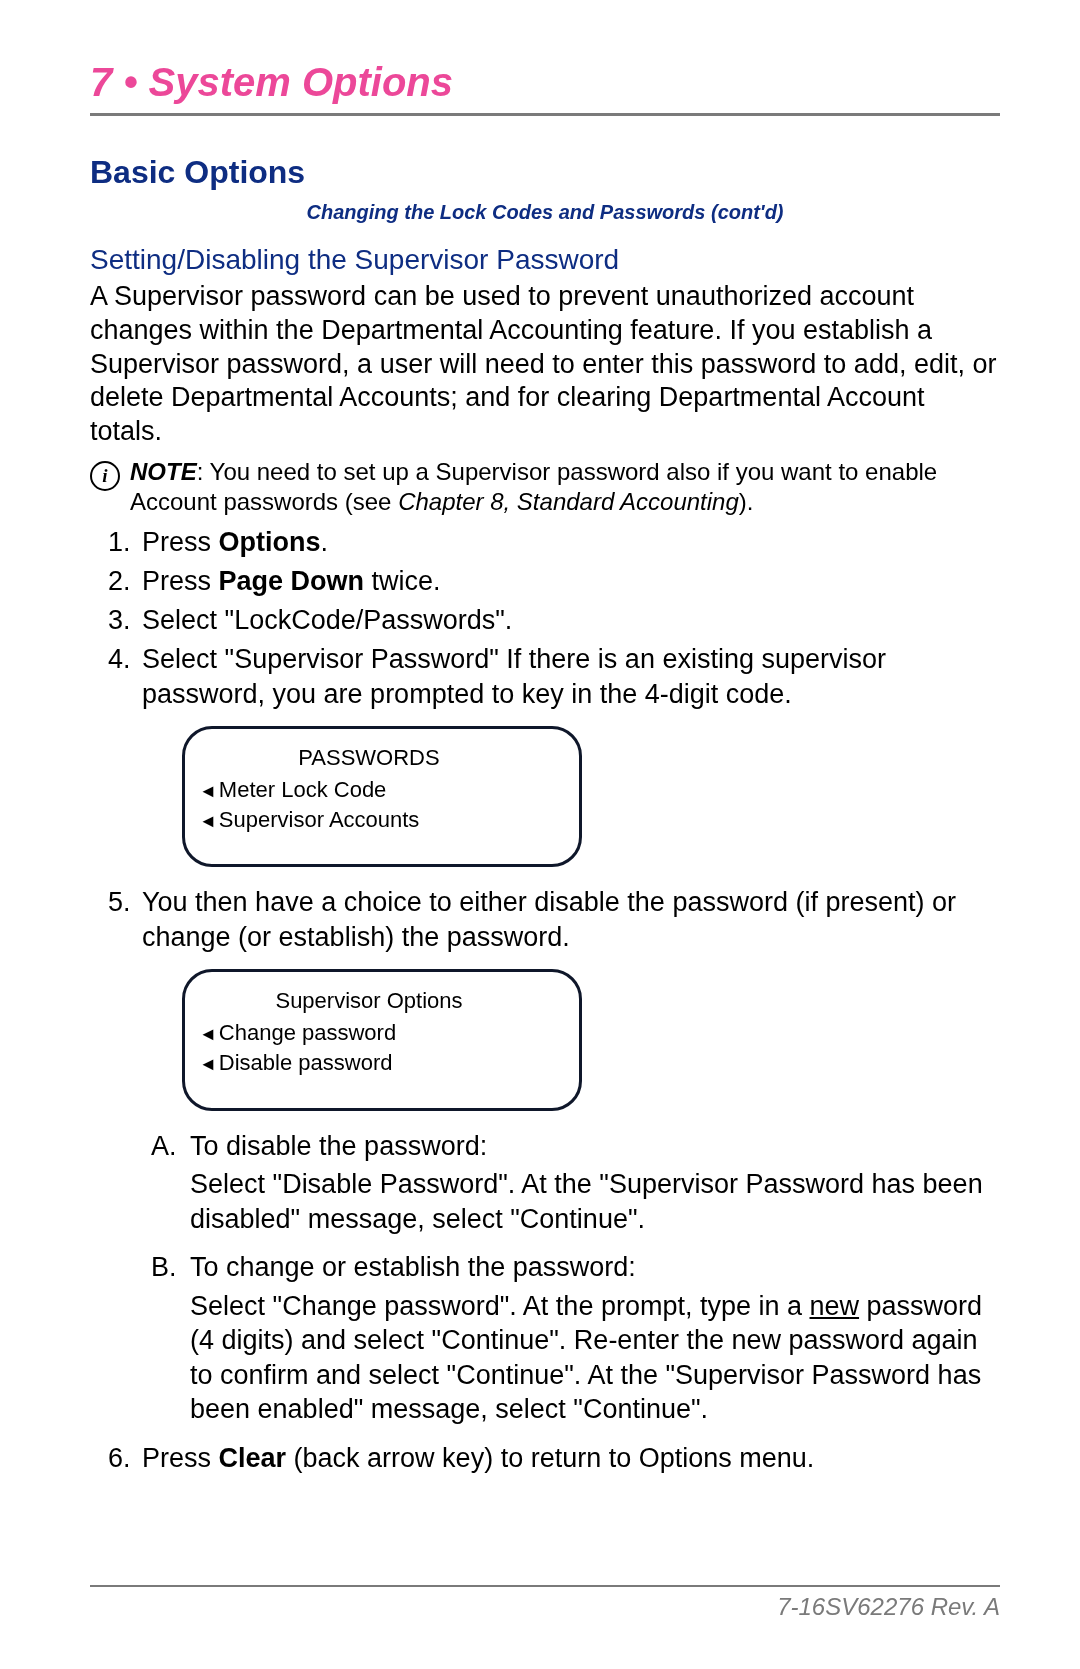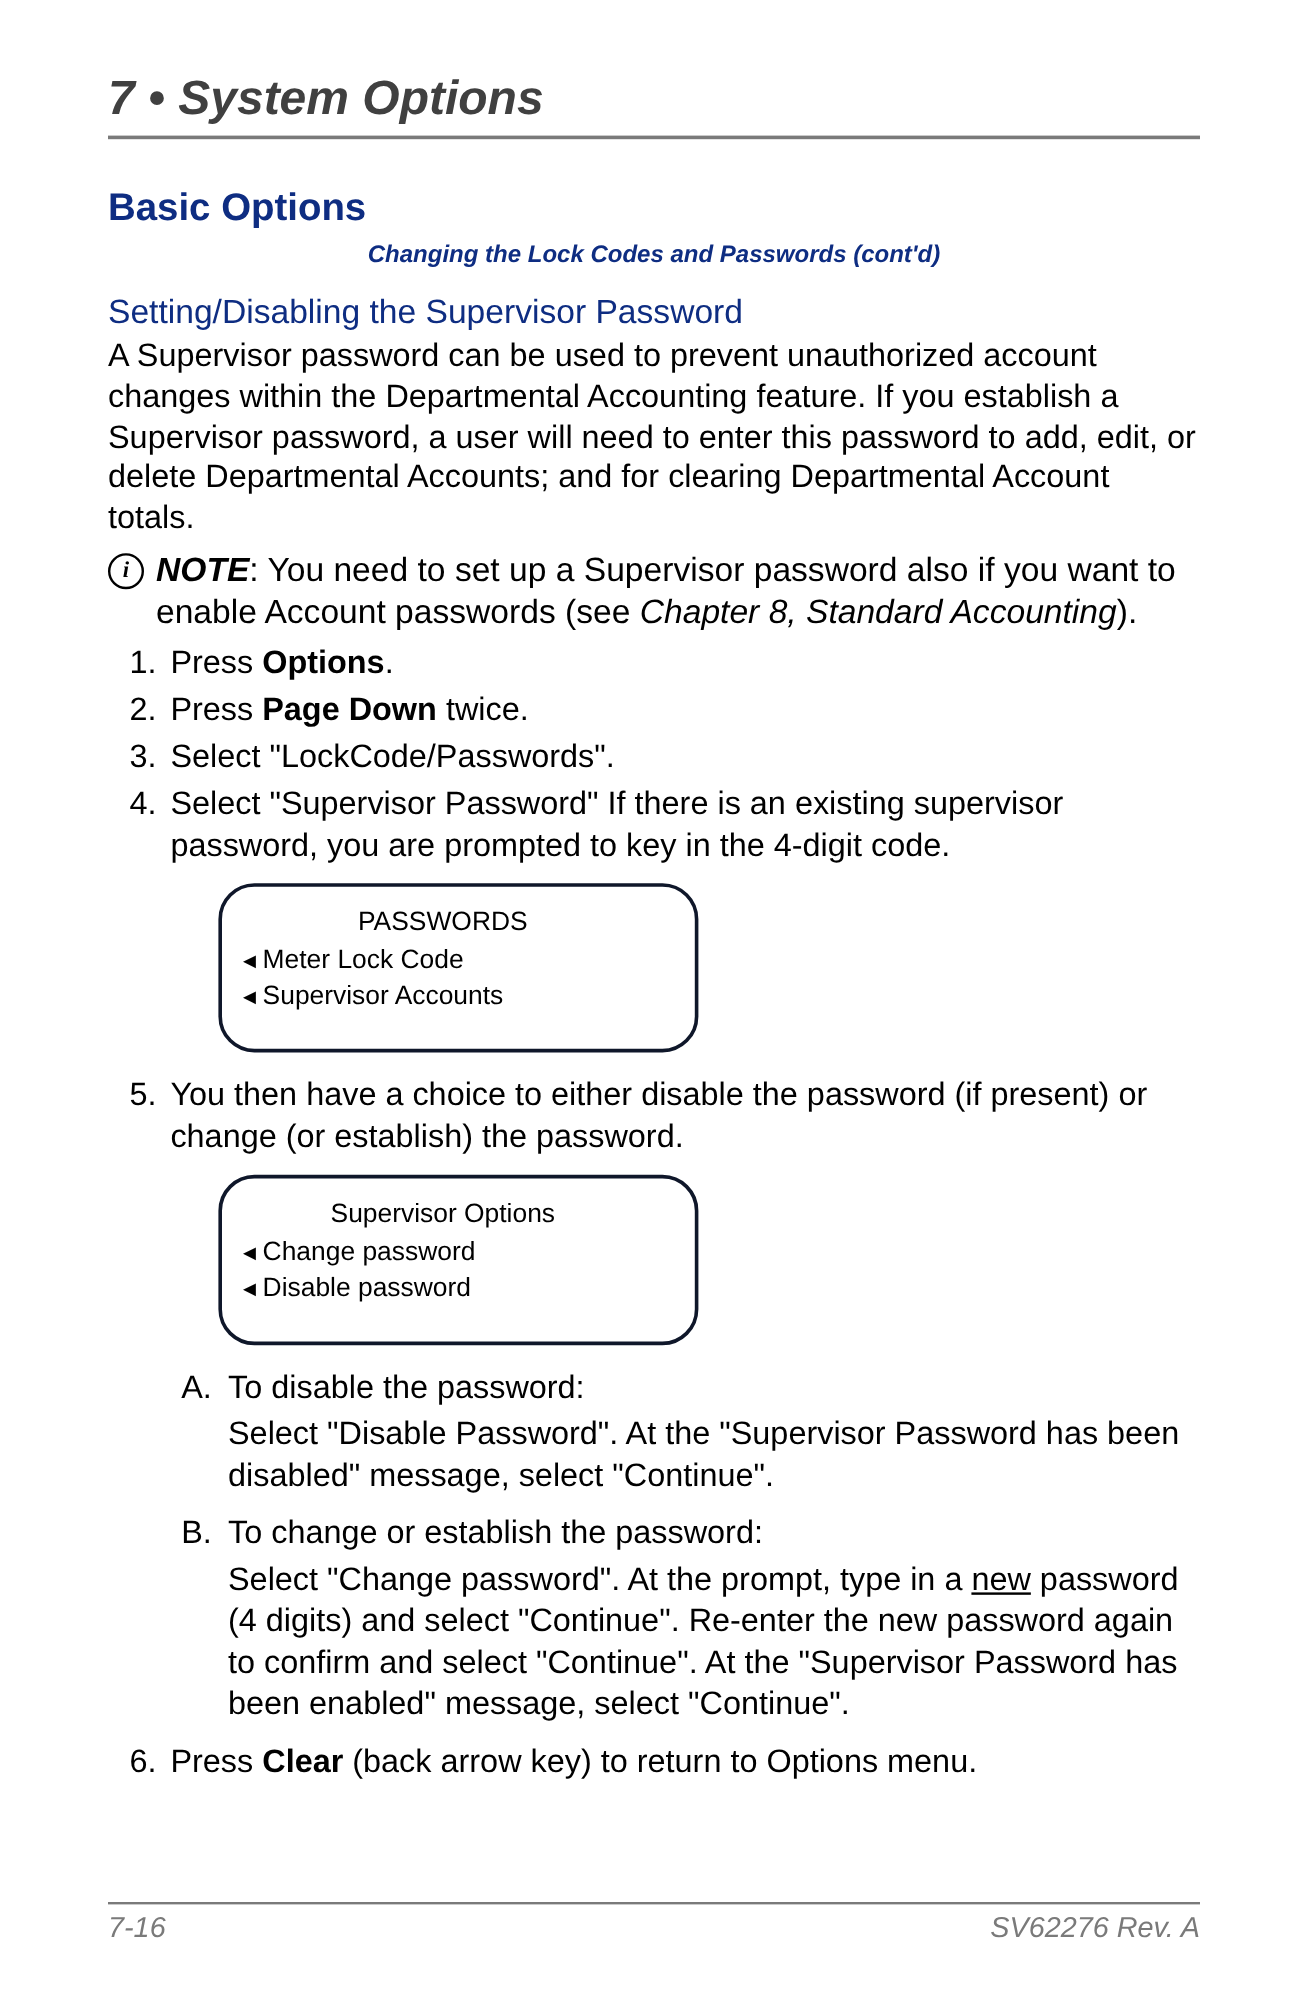--- a/index.html
+++ b/index.html
@@ -16,21 +16,21 @@
     position: relative;
     box-sizing: border-box;
     width: 1080px;
     height: 1669px;
     padding: 60px 80px 40px 90px;
   }
   .chapter-header {
     font-size: 40px;
     font-style: italic;
     font-weight: bold;
-    color: #404040;
+    color: #ec4899;
     padding-bottom: 8px;
     border-bottom: 3px solid #7a7a7a;
     margin-bottom: 38px;
   }
   .section-heading {
     font-size: 32px;
     font-weight: bold;
     color: #0e2d82;
     margin: 0 0 10px 0;
   }
@@ -69,21 +69,21 @@
     align-items: center;
     justify-content: center;
     font-family: Georgia, "Times New Roman", serif;
     font-style: italic;
     font-weight: bold;
     font-size: 19px;
     margin-right: 10px;
     margin-top: 4px;
   }
   .note-text {
-    font-size: 28px;
+    font-size: 24px;
     line-height: 1.25;
   }
   .note-label {
     font-weight: bold;
     font-style: italic;
   }
   .ref-italic {
     font-style: italic;
   }
   ol.steps {
@@ -131,21 +131,21 @@
   }
   .u { text-decoration: underline; }
   .footer {
     position: absolute;
     left: 90px;
     right: 80px;
     bottom: 48px;
     border-top: 2px solid #7a7a7a;
     padding-top: 6px;
     display: flex;
-    justify-content: space-between;
+    justify-content: flex-end;
     color: #7a7a7a;
     font-style: italic;
     font-size: 24px;
   }
 </style>
 </head>
 <body>
 
 <div class="page">
 

